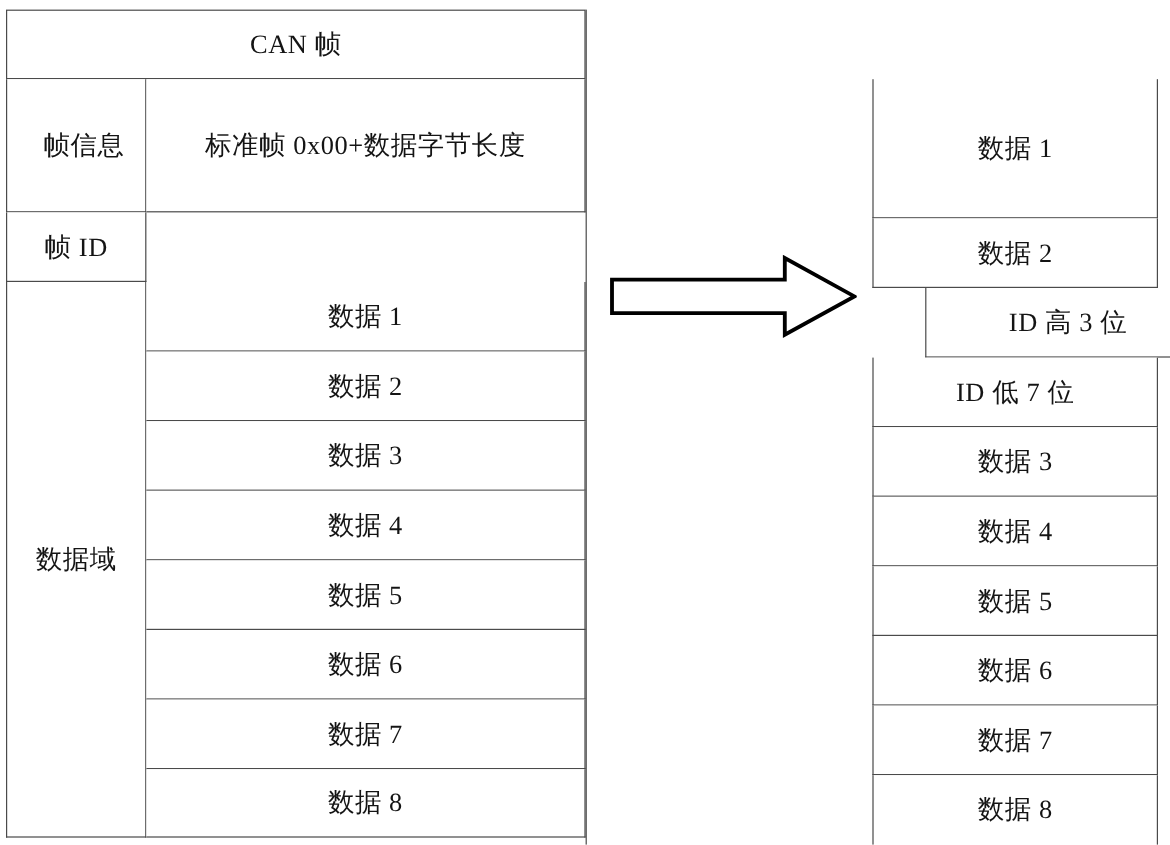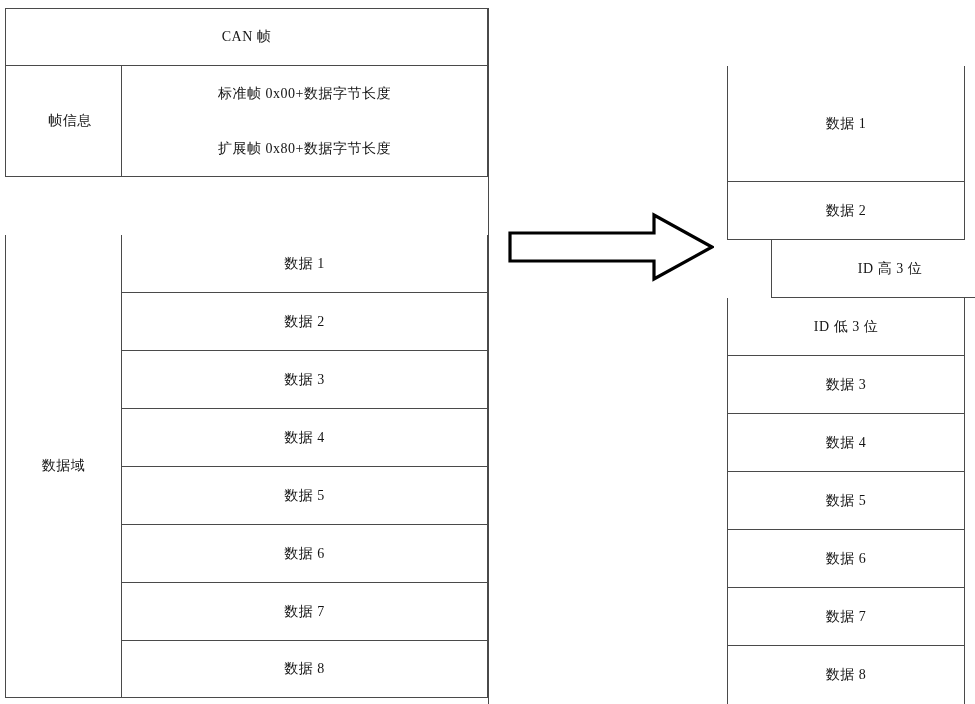--- a/index.html
+++ b/index.html
@@ -22,21 +22,21 @@
   }
 
   
   .cell {
     position: absolute;
     box-sizing: border-box;
     display: flex;
     align-items: center;
     justify-content: center;
     background: #ffffff;
-    font-size: 14px;
+    font-size: 22px;
     line-height: 1.25;
     letter-spacing: 0.5px;
     color: #141414;
     text-align: center;
     white-space: nowrap;
   }
 
   
   .bt { border-top: 1.6px solid #4a4a4a; }
   .bb { border-bottom: 1.6px solid #4a4a4a; }
@@ -70,23 +70,23 @@
 <body>
 
 <div id="diagram">
 
   <div class="cell bt bb bl br" style="left:5px; top:8px; width:483px; height:58px;">CAN 帧</div>
 
   <div class="cell bb bl br" style="left:5px; top:66px; width:117px; height:111px;padding-left:13px;">帧信息</div>
 
   <div class="cell stack bb br" style="left:122px; top:66px; width:366px; height:111px;">
     <div>标准帧 0x00+数据字节长度</div>
-    <div>扩展帧 0x80+数据字节长度</div>
   </div>
 
+  <div class="cell bb bl br" style="left:5px; top:177px; width:117px; height:58px;">帧 ID</div>
 
 
   <div class="cell bb bl br" style="left:5px; top:235px; width:117px; height:463px;">数据域</div>
 
   <div class="cell bb br" style="left:122px; top:235px; width:366px; height:58px;">数据 1</div>
   <div class="cell bb br" style="left:122px; top:293px; width:366px; height:58px;">数据 2</div>
   <div class="cell bb br" style="left:122px; top:351px; width:366px; height:58px;">数据 3</div>
   <div class="cell bb br" style="left:122px; top:409px; width:366px; height:58px;">数据 4</div>
   <div class="cell bb br" style="left:122px; top:467px; width:366px; height:58px;">数据 5</div>
   <div class="cell bb br" style="left:122px; top:525px; width:366px; height:58px;">数据 6</div>
@@ -101,21 +101,21 @@
     </svg>
   </div>
 
 
   <div class="cell bb bl br" style="left:727px; top:66px; width:238px; height:116px;">数据 1</div>
 
   <div class="cell bb bl br" style="left:727px; top:182px; width:238px; height:58px;">数据 2</div>
 
   <div class="cell bb bl br" style="left:727px; top:240px; width:238px; height:58px;margin-left:44px;">ID 高 3 位</div>
 
-  <div class="cell bb bl br" style="left:727px; top:298px; width:238px; height:58px;">ID 低 3 位</div>
+  <div class="cell bb bl br" style="left:727px; top:298px; width:238px; height:58px;">ID 低 7 位</div>
 
   <div class="cell bb bl br" style="left:727px; top:356px; width:238px; height:58px;">数据 3</div>
 
   <div class="cell bb bl br" style="left:727px; top:414px; width:238px; height:58px;">数据 4</div>
 
   <div class="cell bb bl br" style="left:727px; top:472px; width:238px; height:58px;">数据 5</div>
 
   <div class="cell bb bl br" style="left:727px; top:530px; width:238px; height:58px;">数据 6</div>
 
   <div class="cell bb bl br" style="left:727px; top:588px; width:238px; height:58px;">数据 7</div>

